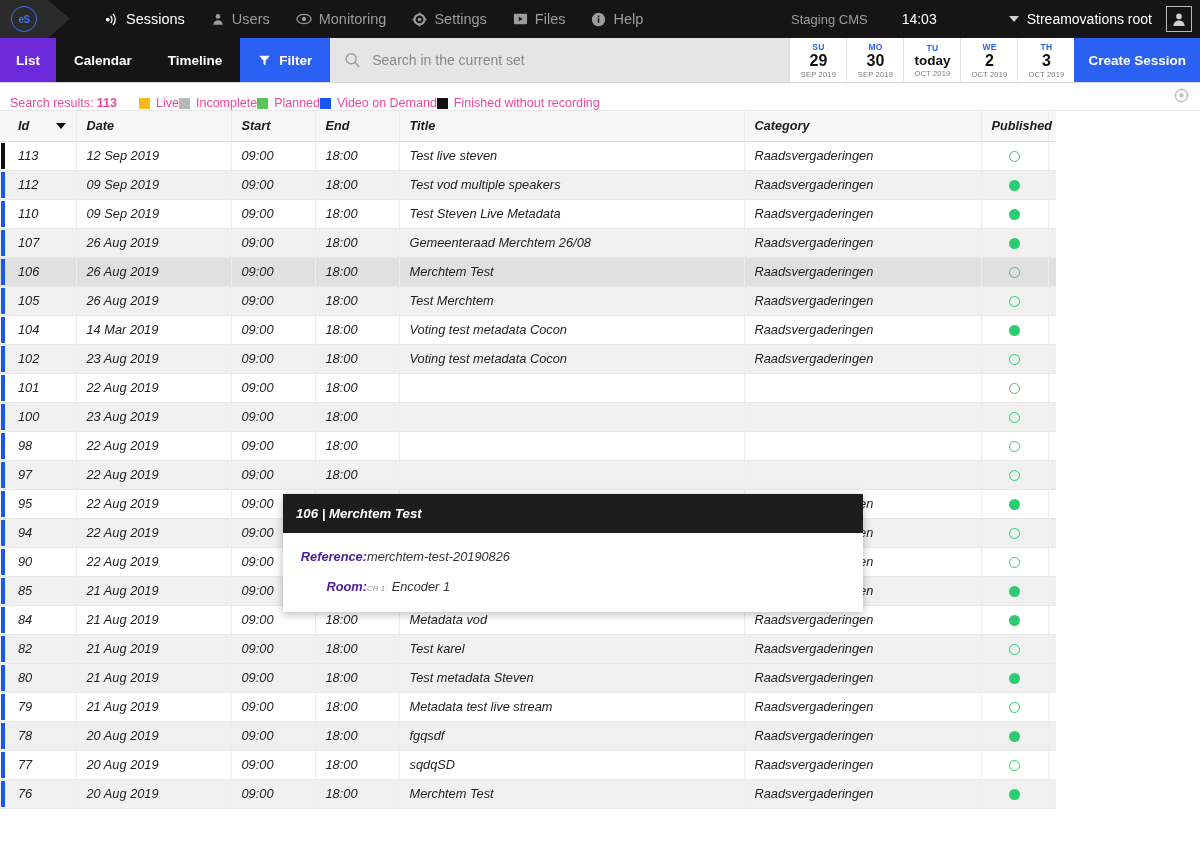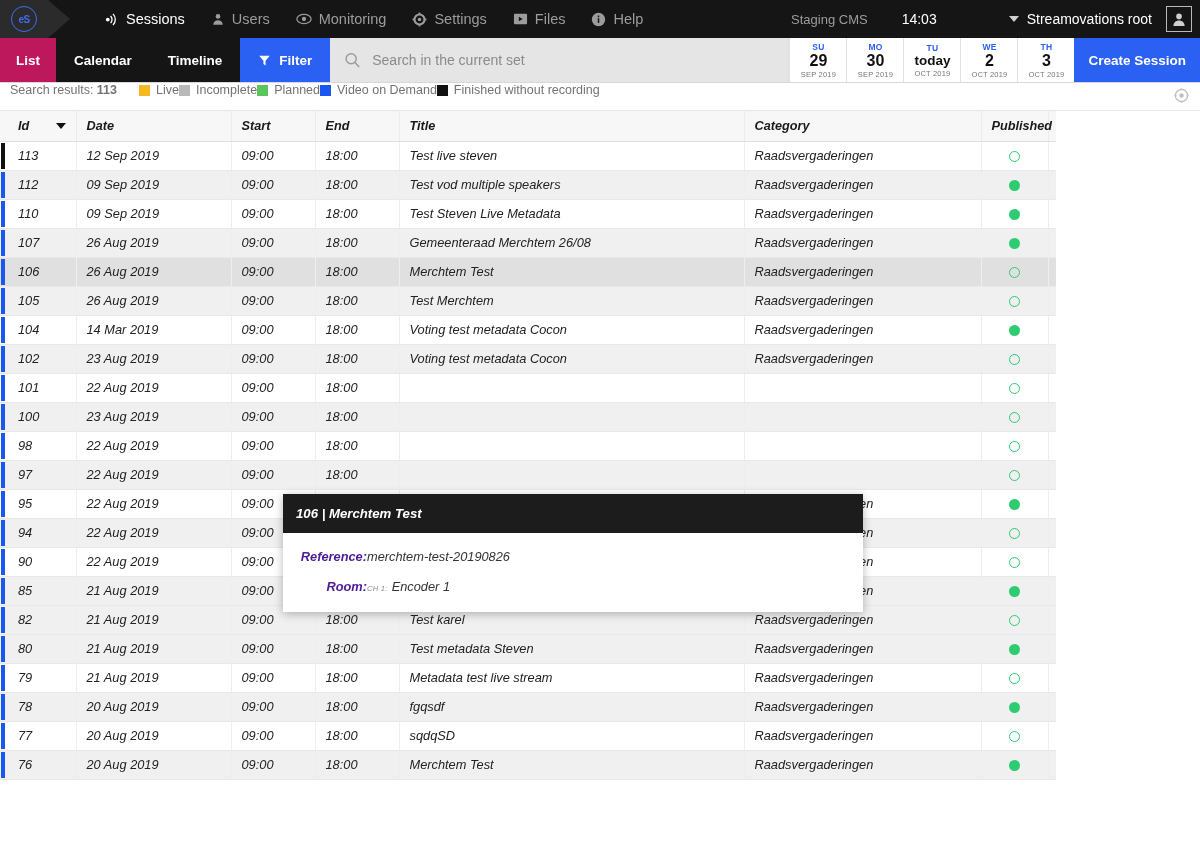--- a/index.html
+++ b/index.html
@@ -84,21 +84,21 @@
     align-items: stretch;
     border-bottom: 1px solid #d8d8d8;
   }
   .tool-tab {
     display: flex; align-items: center; justify-content: center;
     color: #ffffff; font-size: 13.5px; font-weight: bold;
     padding: 0 18px;
     cursor: pointer;
     white-space: nowrap;
   }
-  .tool-tab.list-tab { background: #be185d; padding: 5px 16px; }
+  .tool-tab.list-tab { background: #6d28d9; padding: 5px 16px; }
   .tool-tab.filter {
     background: #2b61f2;
     gap: 8px;
     padding: 0 18px;
   }
   .search-area {
     flex: 1 1 auto;
     background: #e5e5e5;
     display: flex; align-items: center;
     padding-left: 14px;
@@ -133,23 +133,23 @@
     display: flex; align-items: center;
     padding: 0 14px;
     cursor: pointer;
     white-space: nowrap;
   }
 
   
   .legend-row {
     height: 28px;
     background: #ffffff;
-    display: flex; align-items: flex-start;
+    display: flex; align-items: flex-end;
     padding-left: 10px;
-    font-size: 12.5px; color: #737373;
+    font-size: 12.5px; color: #ec4899;
     border-bottom: 1px solid #e7e7e7;
     position: relative;
   }
   .results { font-weight: normal; margin-right: 22px; }
   .results b { font-weight: bold; }
   .legend-items { display: flex; align-items: center; }
   .legend-item { display: flex; align-items: center; gap: 6px; }
   .swatch { width: 11px; height: 11px; display: block; }
   .gear-btn {
     position: absolute; right: 10px; top: 50%; transform: translateY(-50%);
@@ -652,20 +652,34 @@
           <td>85</td>
           <td>21 Aug 2019</td>
           <td>09:00</td>
           <td>18:00</td>
           <td>Test live steven met delay</td>
           <td>Raadsvergaderingen</td>
           <td class="center"><span class="dot filled"></span></td>
           <td class="center">1</td>
           <td class="lock-cell"></td>
         </tr>
+        <tr class="odd">
+          <td class="bar-cell">
+            <div class="rowbar" style="background:#1a56f0"></div>
+          </td>
+          <td>84</td>
+          <td>21 Aug 2019</td>
+          <td>09:00</td>
+          <td>18:00</td>
+          <td>Metadata vod</td>
+          <td>Raadsvergaderingen</td>
+          <td class="center"><span class="dot filled"></span></td>
+          <td class="center">1</td>
+          <td class="lock-cell"></td>
+        </tr>
         <tr class="even">
           <td class="bar-cell">
             <div class="rowbar" style="background:#1a56f0"></div>
           </td>
           <td>82</td>
           <td>21 Aug 2019</td>
           <td>09:00</td>
           <td>18:00</td>
           <td>Test karel</td>
           <td>Raadsvergaderingen</td>

